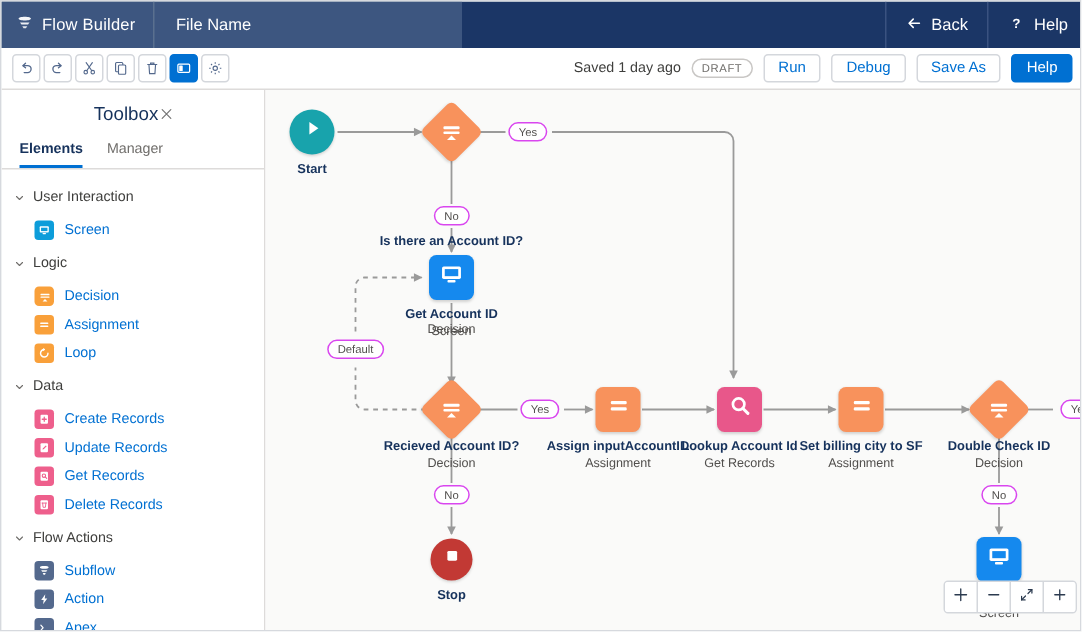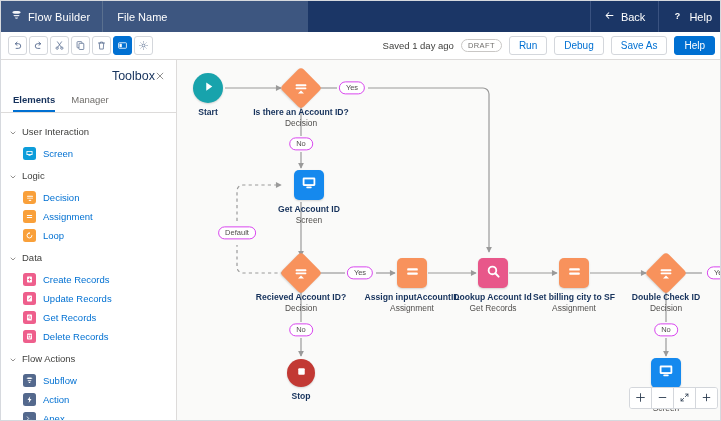--- a/index.html
+++ b/index.html
@@ -143,21 +143,21 @@
     left: 0; top: 59px;
     width: 176px; height: 362px;
     background: #ffffff;
     border-right: 1px solid #dddbda;
     box-sizing: border-box;
     overflow: hidden;
   }
   .sb-head {
     display: flex;
     align-items: center;
-    justify-content: flex-end;
+    justify-content: center;
     padding: 9px 11px 7px 12px;
   }
   .sb-title { font-size: 12.5px; color: #16325c; }
   .sb-close { color: #757575; font-size: 14px; line-height: 1; cursor: pointer; }
   .sb-tabs {
     display: flex;
     align-items: flex-end;
     gap: 16px;
     padding: 0 12px;
     border-bottom: 1px solid #dddbda;
@@ -640,37 +640,37 @@
             <svg width="15" height="15" viewBox="0 0 16 16">
                 <path d="M5.6 3.6 L12 8 L5.6 12.4 Z" fill="#fff"></path>
               </svg>
           </span>
         </div>
       </div>
       <div class="nm">Start</div>
       <div class="ty"></div>
     </div>
 
-    <div class="node" style="left:124px; top:13px;">
+    <div class="node" style="left:124px; top:13px;gap:48px;">
       <div class="shape">
         <div class="diamond">
           <span>
             <svg width="16" height="16" viewBox="0 0 16 16">
                 <rect x="2.6" y="4.2" width="10.8" height="2" rx=".8" fill="#fff"></rect>
                 <rect x="2.6" y="7.6" width="10.8" height="1.7" rx=".7" fill="#fff"></rect>
                 <path d="M8 10.4 L11 13.4 H5 Z" fill="#fff"></path>
               </svg>
           </span>
         </div>
       </div>
       <div class="nm">Is there an Account ID?</div>
       <div class="ty">Decision</div>
     </div>
 
-    <div class="node" style="left:132px; top:110px;">
+    <div class="node" style="left:124px; top:110px;">
       <div class="shape">
         <div class="sq blue">
           <span>
             <svg width="18" height="18" viewBox="0 0 16 16">
                 <rect x="2.4" y="3.2" width="11.2" height="7.4" rx="1" fill="#fff"></rect>
                 <rect x="4" y="4.8" width="8" height="4.2" fill="#1589ee"></rect>
                 <rect x="5.6" y="11.2" width="4.8" height="1.5" rx=".6" fill="#fff"></rect>
               </svg>
           </span>
         </div>

